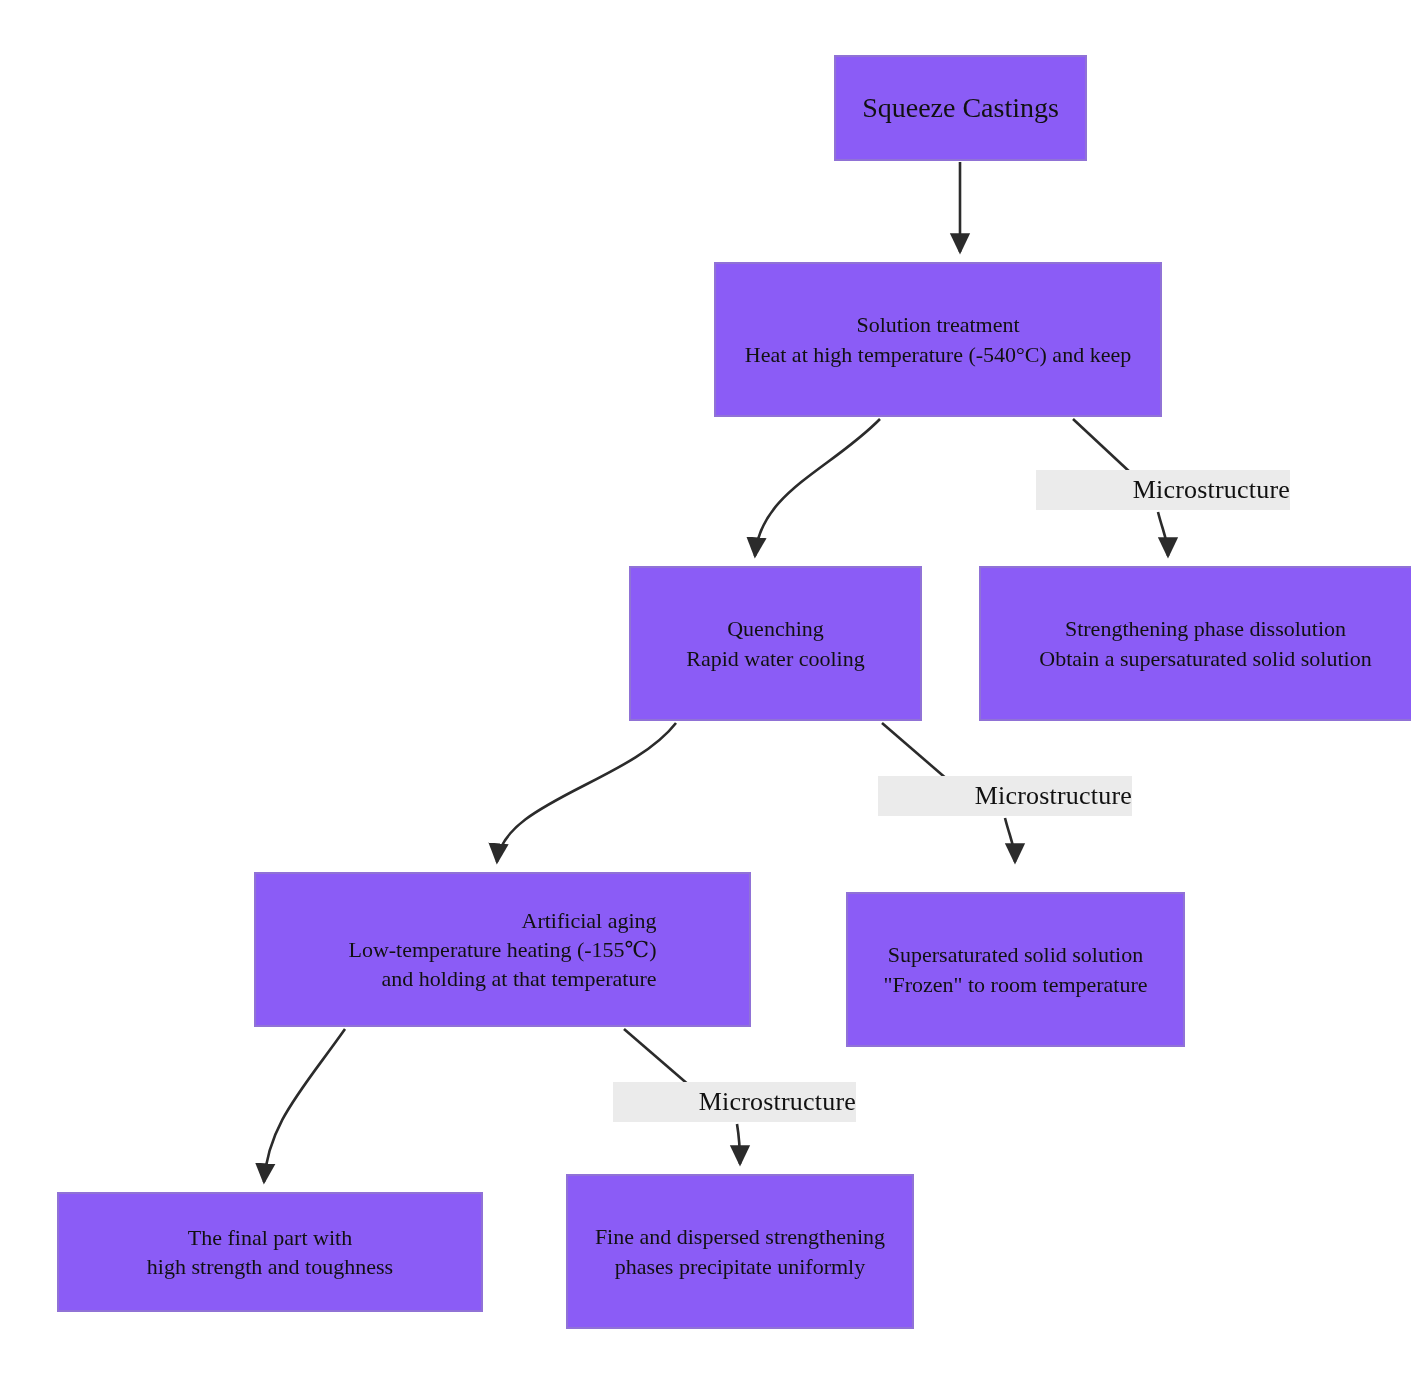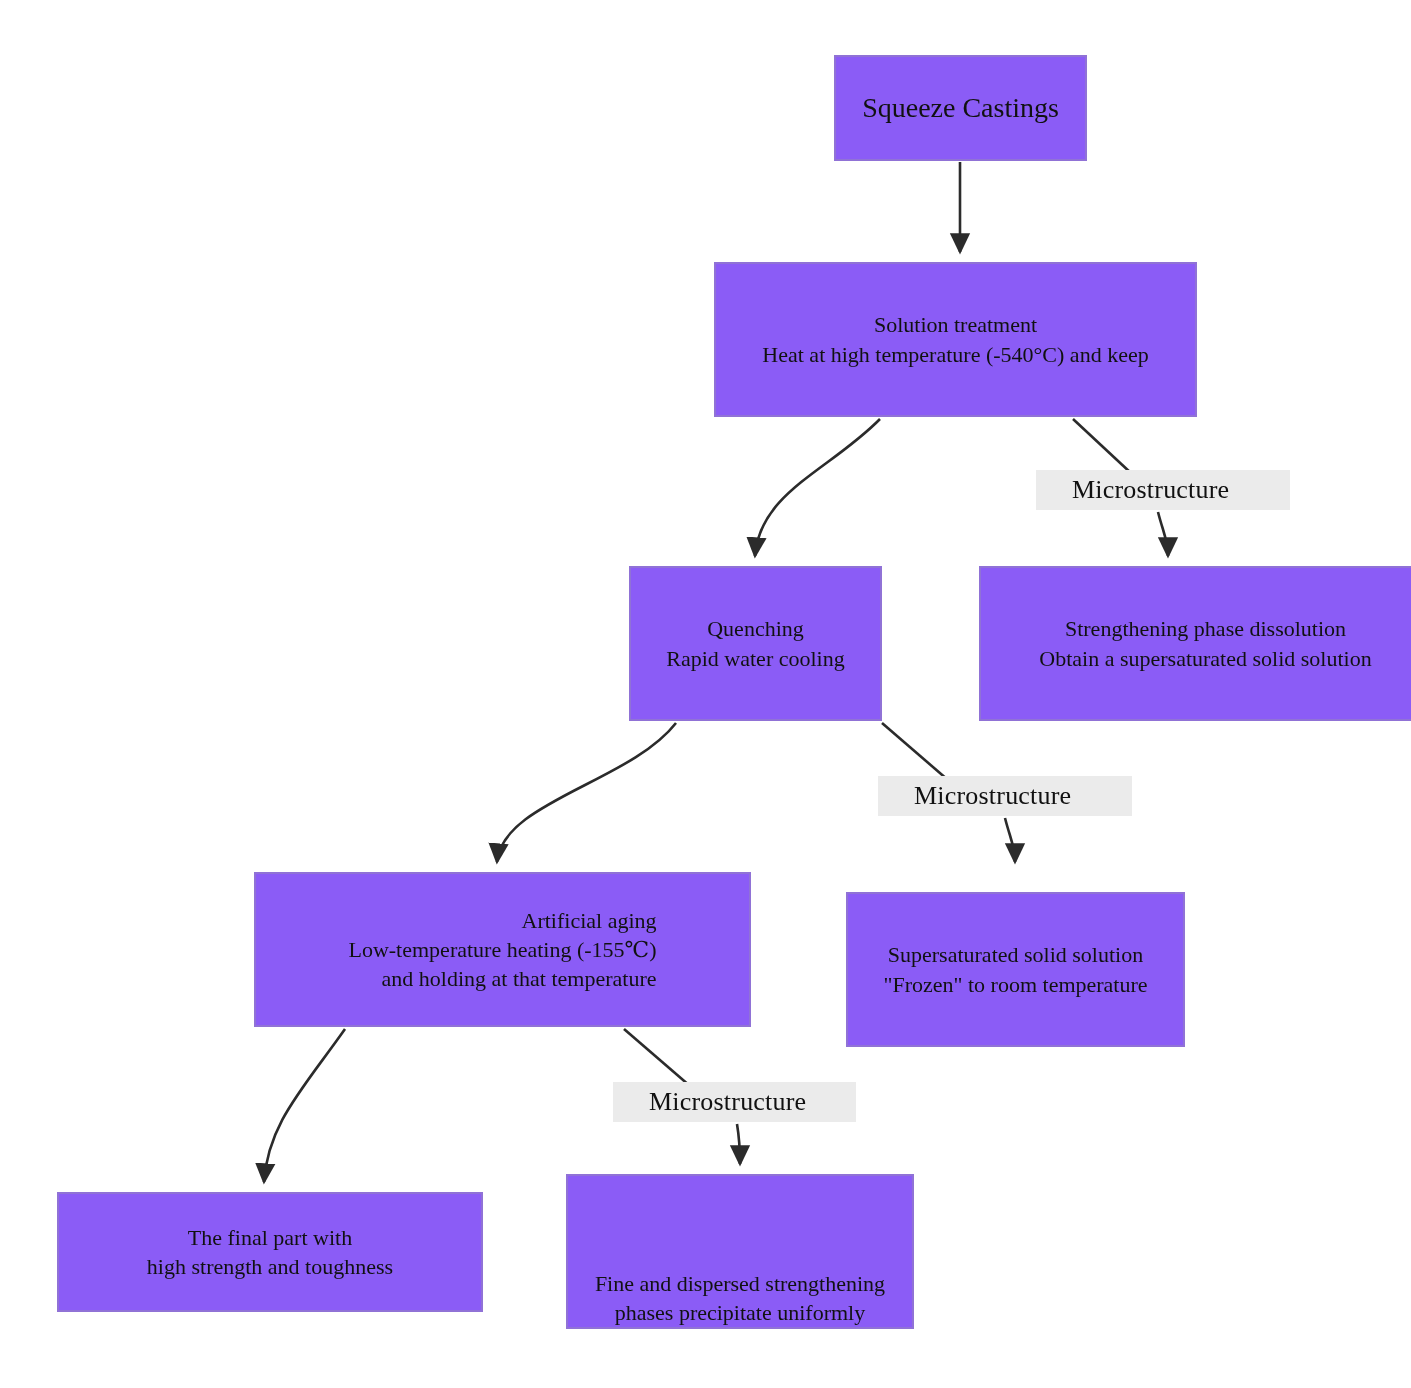--- a/index.html
+++ b/index.html
@@ -43,25 +43,24 @@
     white-space: pre-line;
     padding: 0 8px;
   }
   .edge-label {
     position: absolute;
     box-sizing: border-box;
     background: #ebebeb;
     color: #111111;
     display: flex;
     align-items: center;
-    justify-content: flex-start;
+    justify-content: flex-end;
     text-align: center;
     z-index: 3;
     letter-spacing: 0.2px;
-    padding-left: 36px;
   }
   .fs-28 { font-size: 28px; }
   .fs-22 { font-size: 22px; }
   .fs-26 { font-size: 26px; }
 </style>
 </head>
 <body>
 
 <div id="canvas">
 
@@ -92,26 +91,26 @@
       <path d="M1073,419 L1132,474"></path>
       <path d="M882,723 L948,780"></path>
       <path d="M624,1029 L690,1086"></path>
     </g>
   </svg>
 
   <div class="node fs-28" style="left:834px; top:55px; width:253px; height:106px;">
     <span class="node-label">Squeeze Castings</span>
   </div>
 
-  <div class="node fs-22" style="left:714px; top:262px; width:483px; height:155px;">
+  <div class="node fs-22" style="left:714px; top:262px; width:448px; height:155px;">
     <span class="node-label">Solution treatment
 Heat at high temperature (-540°C) and keep</span>
   </div>
 
-  <div class="node fs-22" style="left:629px; top:566px; width:253px; height:155px;">
+  <div class="node fs-22" style="left:629px; top:566px; width:293px; height:155px;">
     <span class="node-label">Quenching
 Rapid water cooling</span>
   </div>
 
   <div class="node fs-22" style="left:979px; top:566px; width:453px; height:155px;">
     <span class="node-label">Strengthening phase dissolution
 Obtain a supersaturated solid solution</span>
   </div>
 
   <div class="node fs-22" style="left:254px; top:872px; width:497px; height:155px;text-align:right;">
@@ -123,21 +122,21 @@
   <div class="node fs-22" style="left:846px; top:892px; width:339px; height:155px;">
     <span class="node-label">Supersaturated solid solution
 "Frozen" to room temperature</span>
   </div>
 
   <div class="node fs-22" style="left:57px; top:1192px; width:426px; height:120px;">
     <span class="node-label">The final part with
 high strength and toughness</span>
   </div>
 
-  <div class="node fs-22" style="left:566px; top:1174px; width:348px; height:155px;align-items:flex-end;">
+  <div class="node fs-22" style="left:566px; top:1174px; width:348px; height:155px;">
     <span class="node-label">Fine and dispersed strengthening
 phases precipitate uniformly</span>
   </div>
 
   <div class="edge-label fs-26" style="left:1036px; top:470px; width:254px; height:40px;">
     <span>Microstructure</span>
   </div>
 
   <div class="edge-label fs-26" style="left:878px; top:776px; width:254px; height:40px;">
     <span>Microstructure</span>

